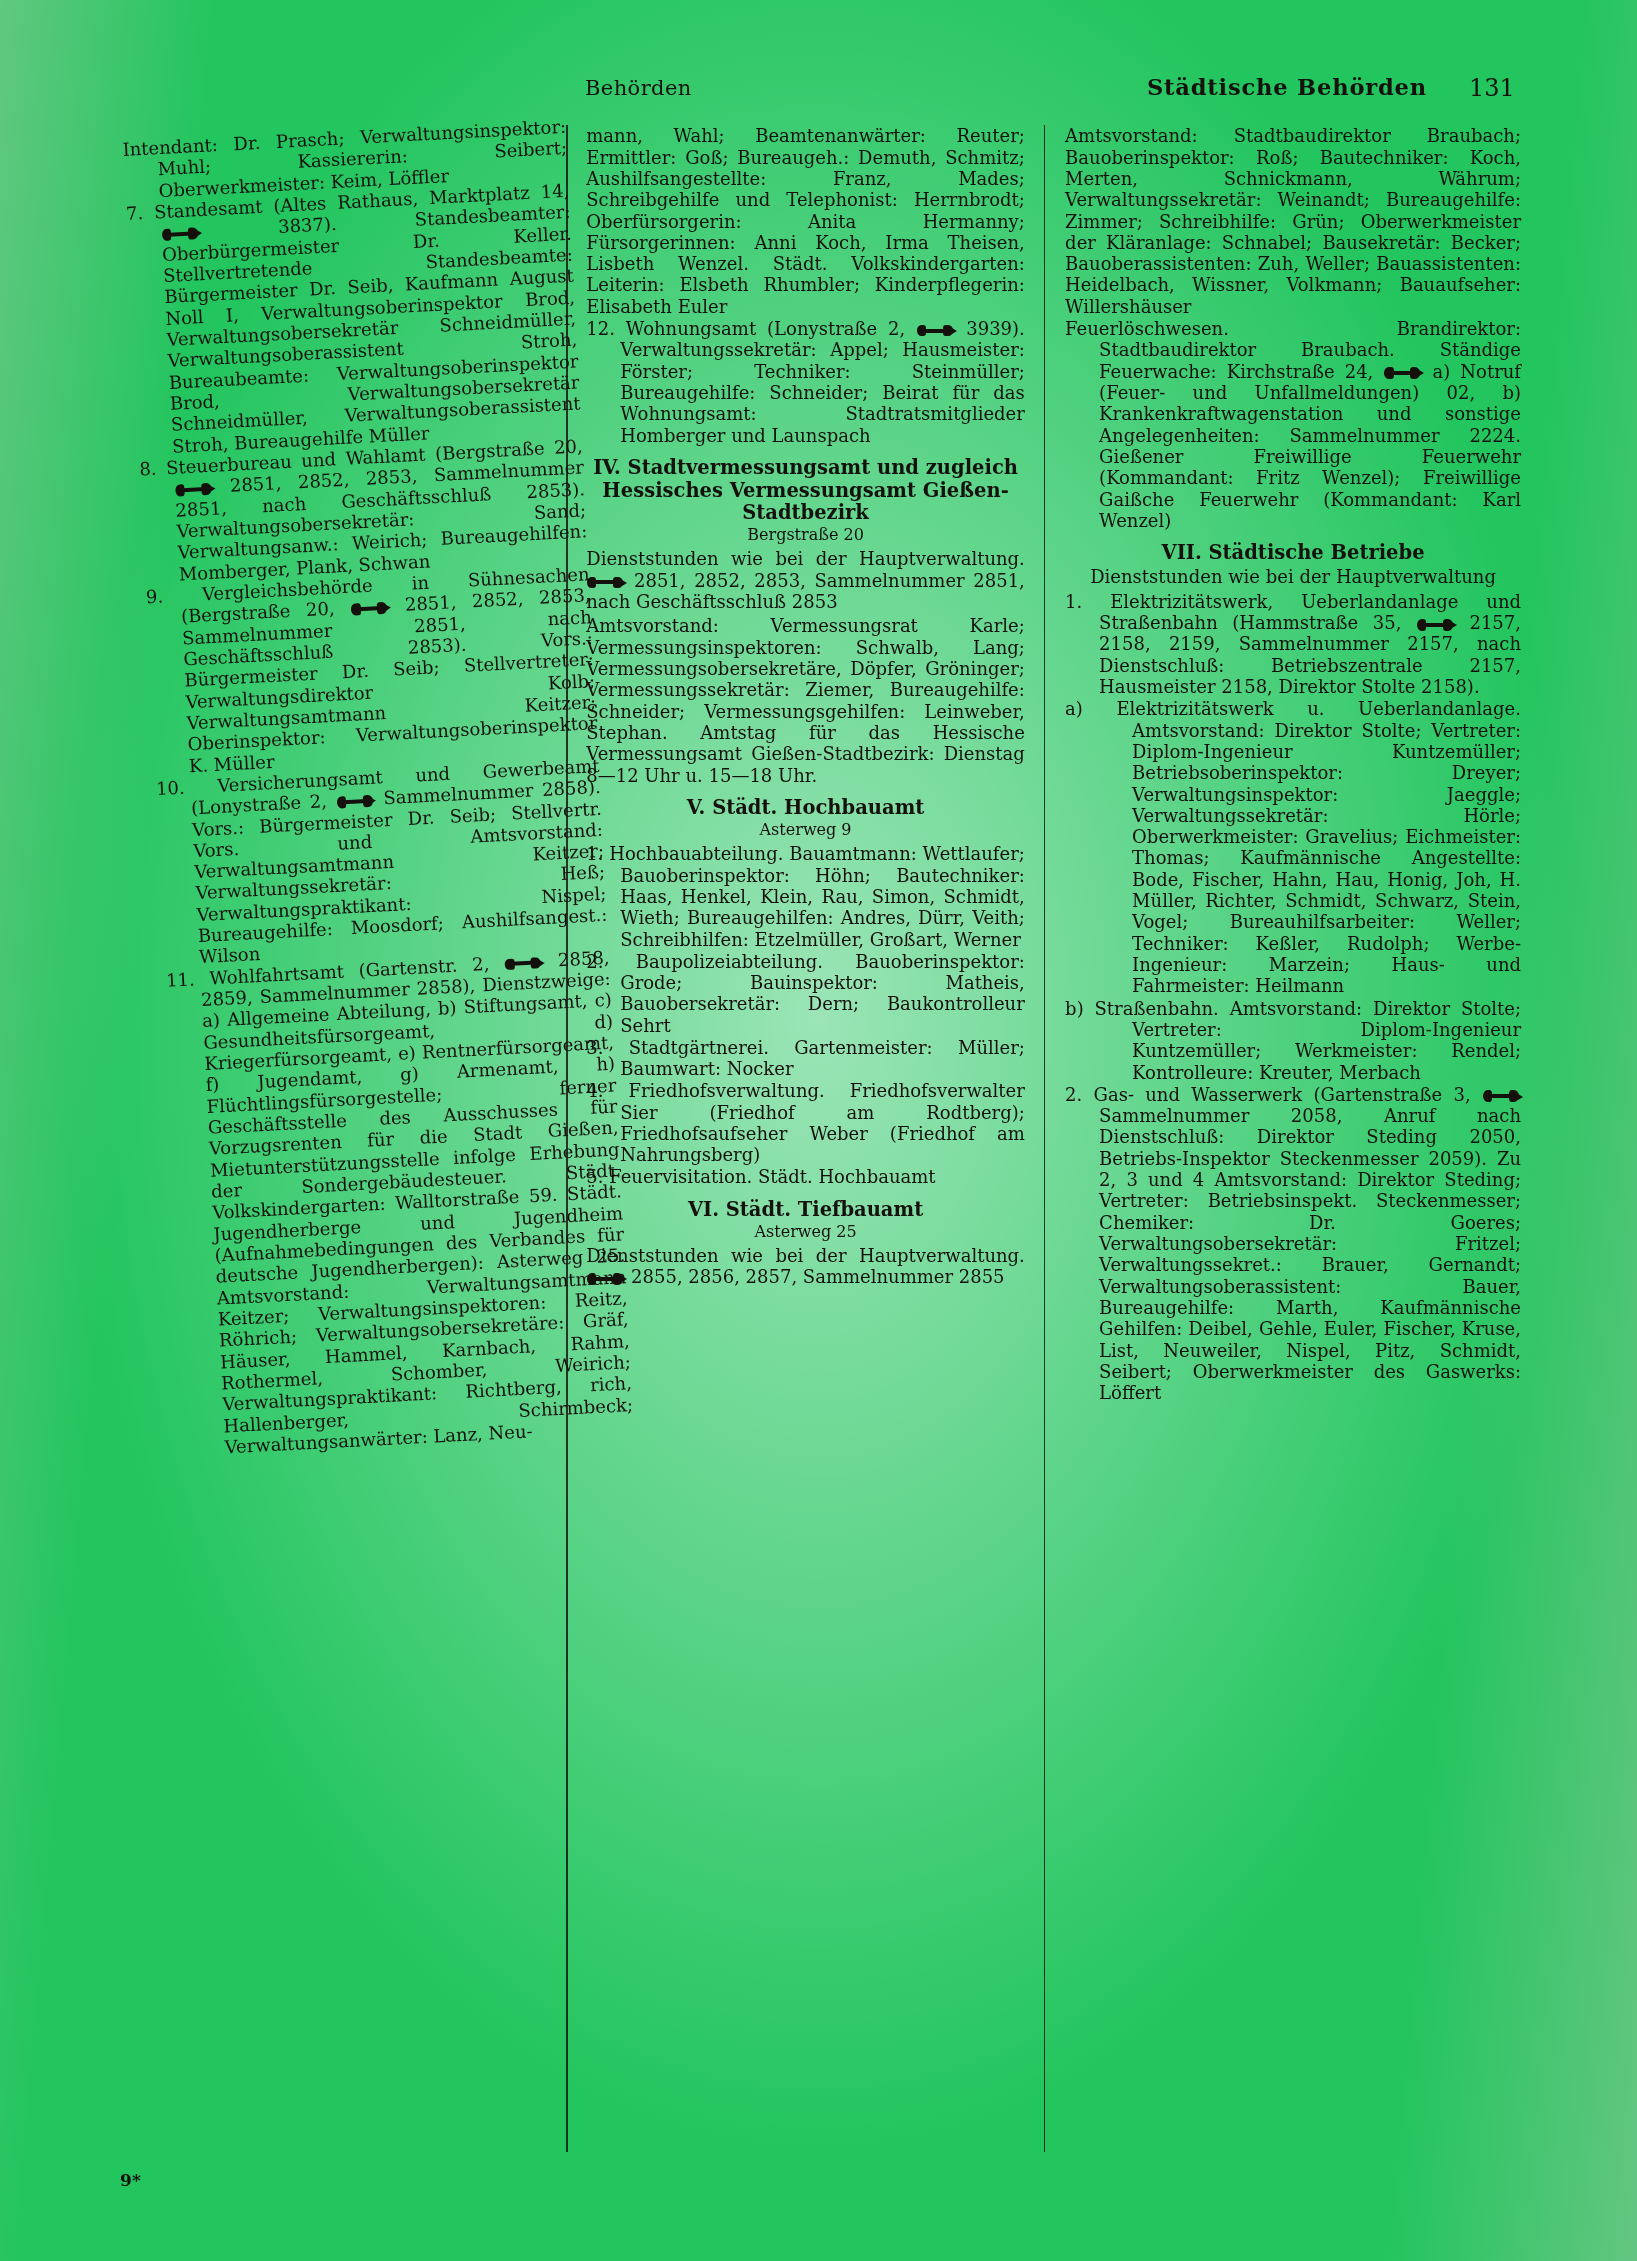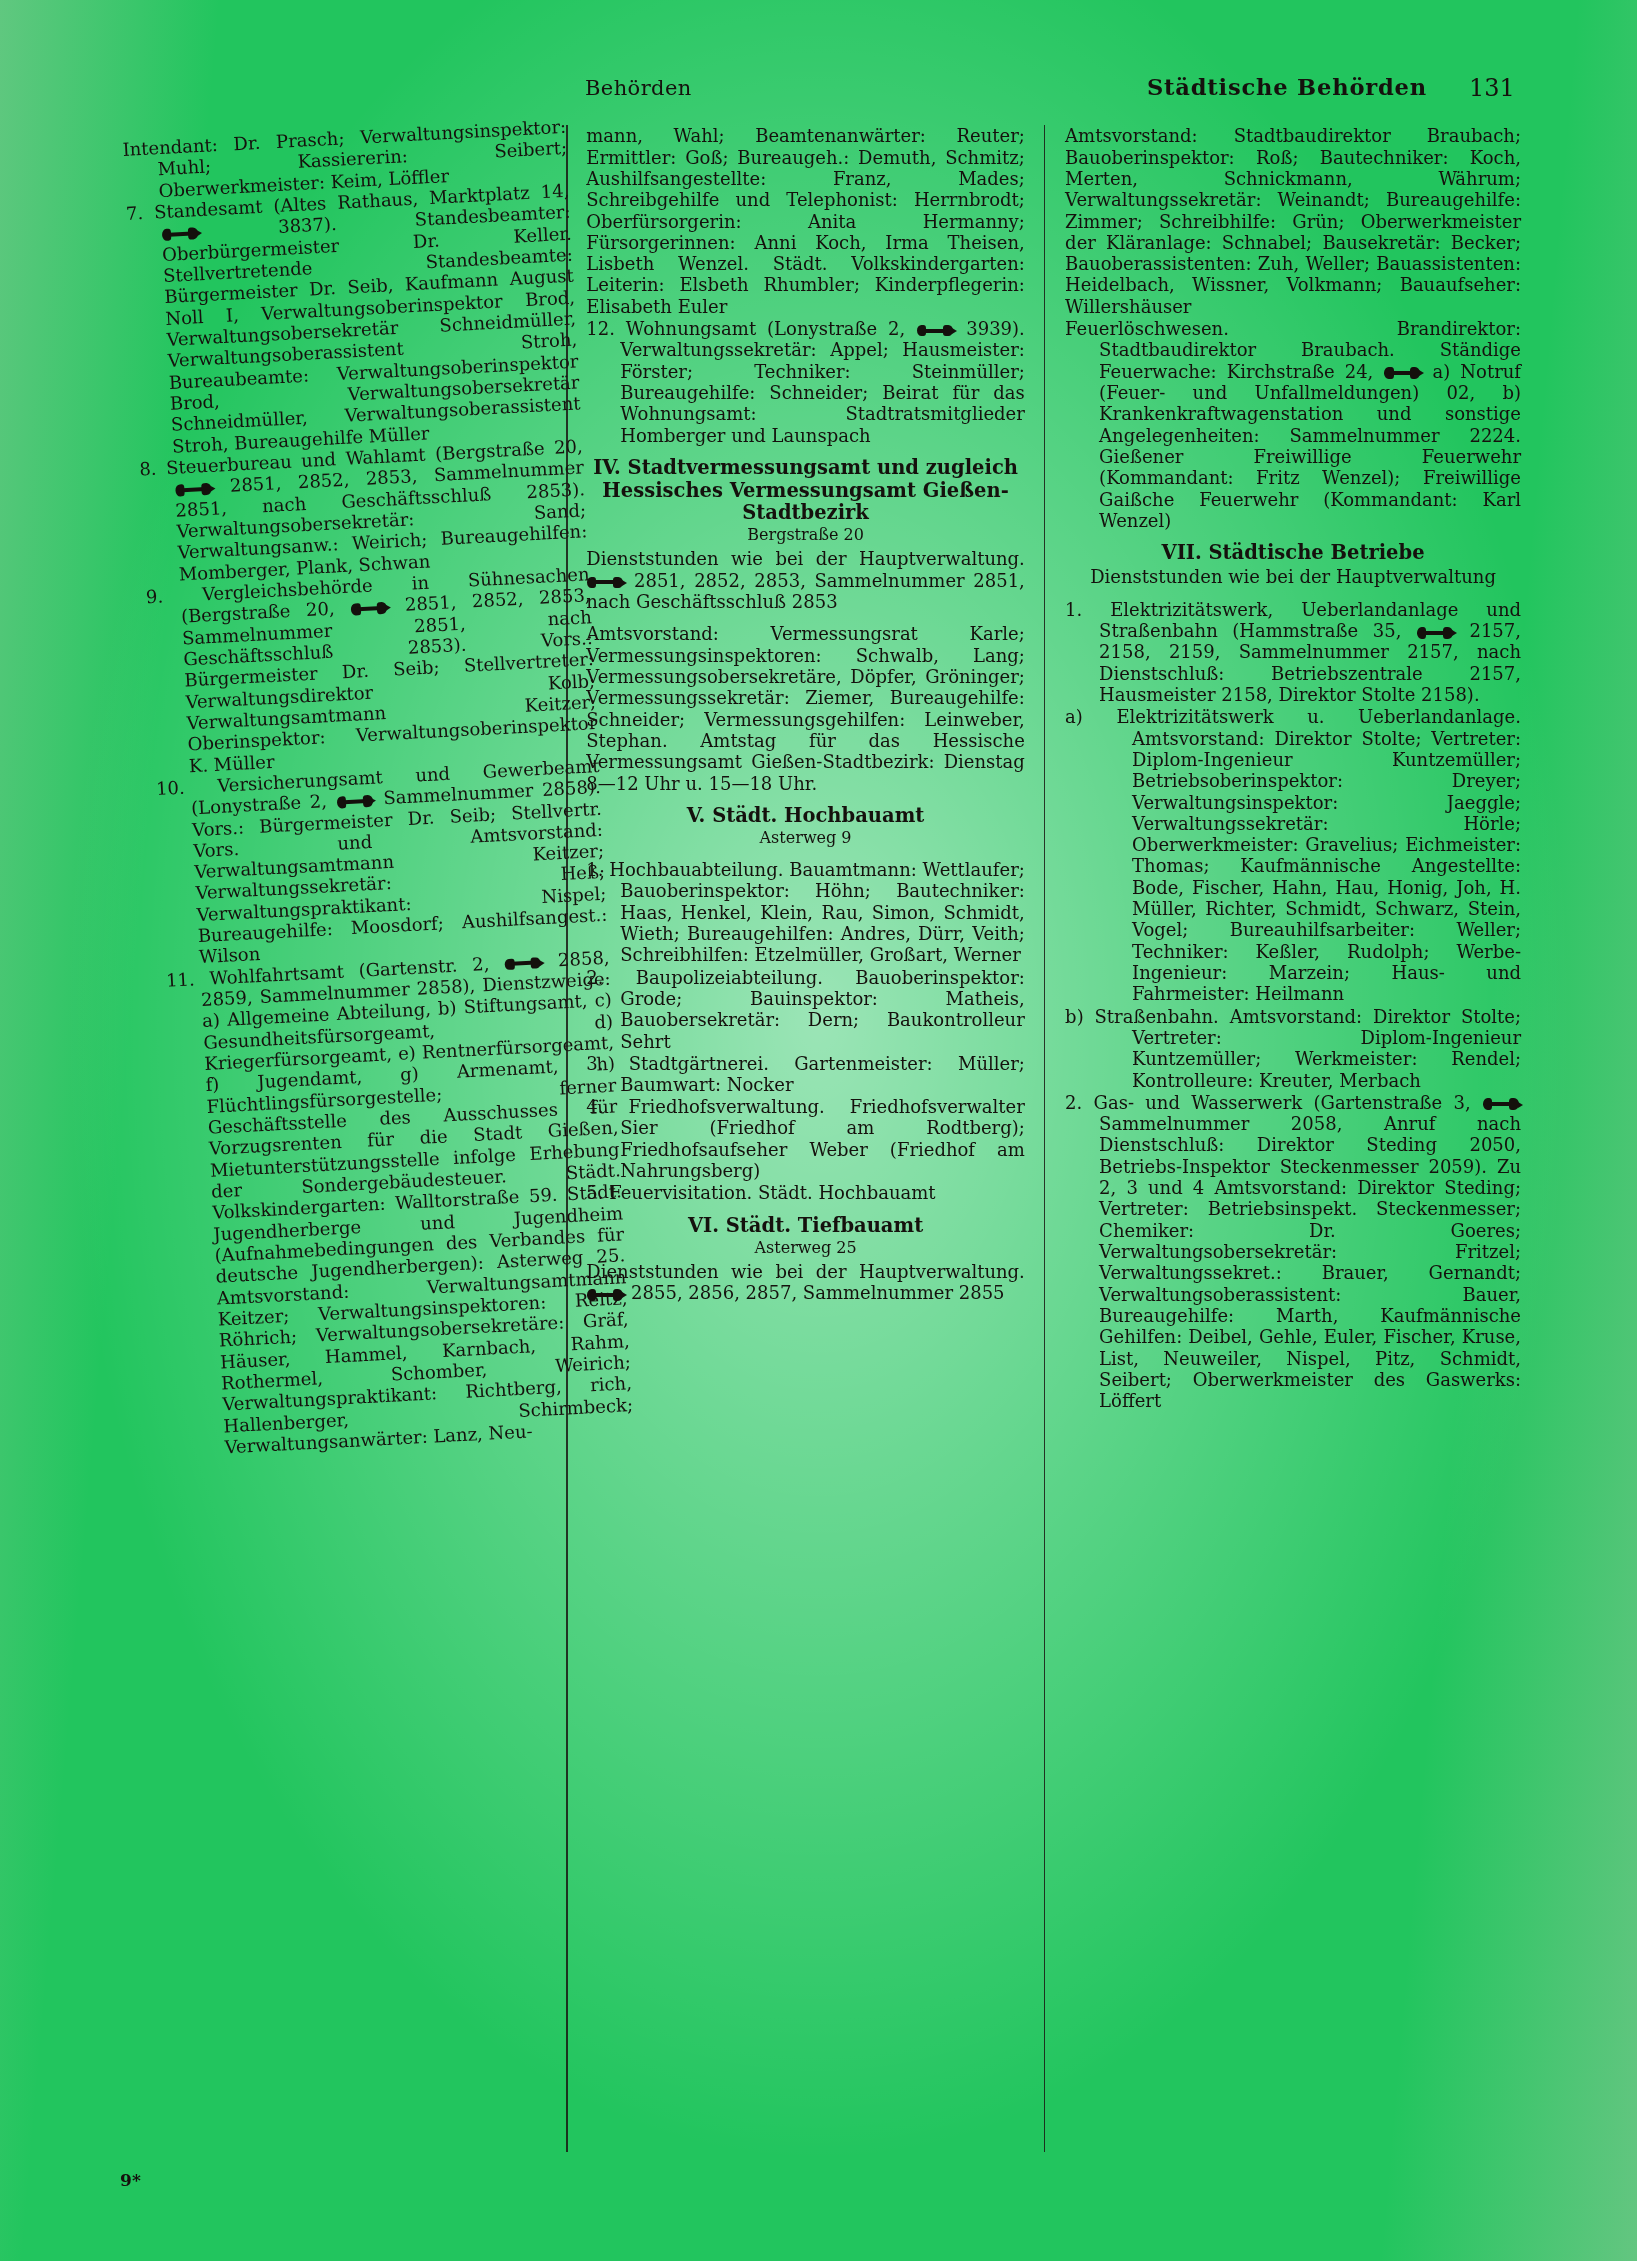--- a/index.html
+++ b/index.html
@@ -123,21 +123,21 @@
     font-size: 19.5px;
     margin: 11px 0 1.6px 0;
     line-height: 1.16;
   }
   .subheading {
     text-align: center;
     font-size: 16px;
     margin: 0 0 3.1px 0;
   }
   .center { text-align: center; }
-  .gap-top-sm { margin-top: 11px; }
+  .gap-top-sm { margin-top: 3px; }
 
   
   .phone-icon {
     display: inline-block;
     vertical-align: -2.3px;
     width: 36px;
     height: 13.3px;
     position: relative;
     margin: 0 2.3px 0 0.8px;
   }

